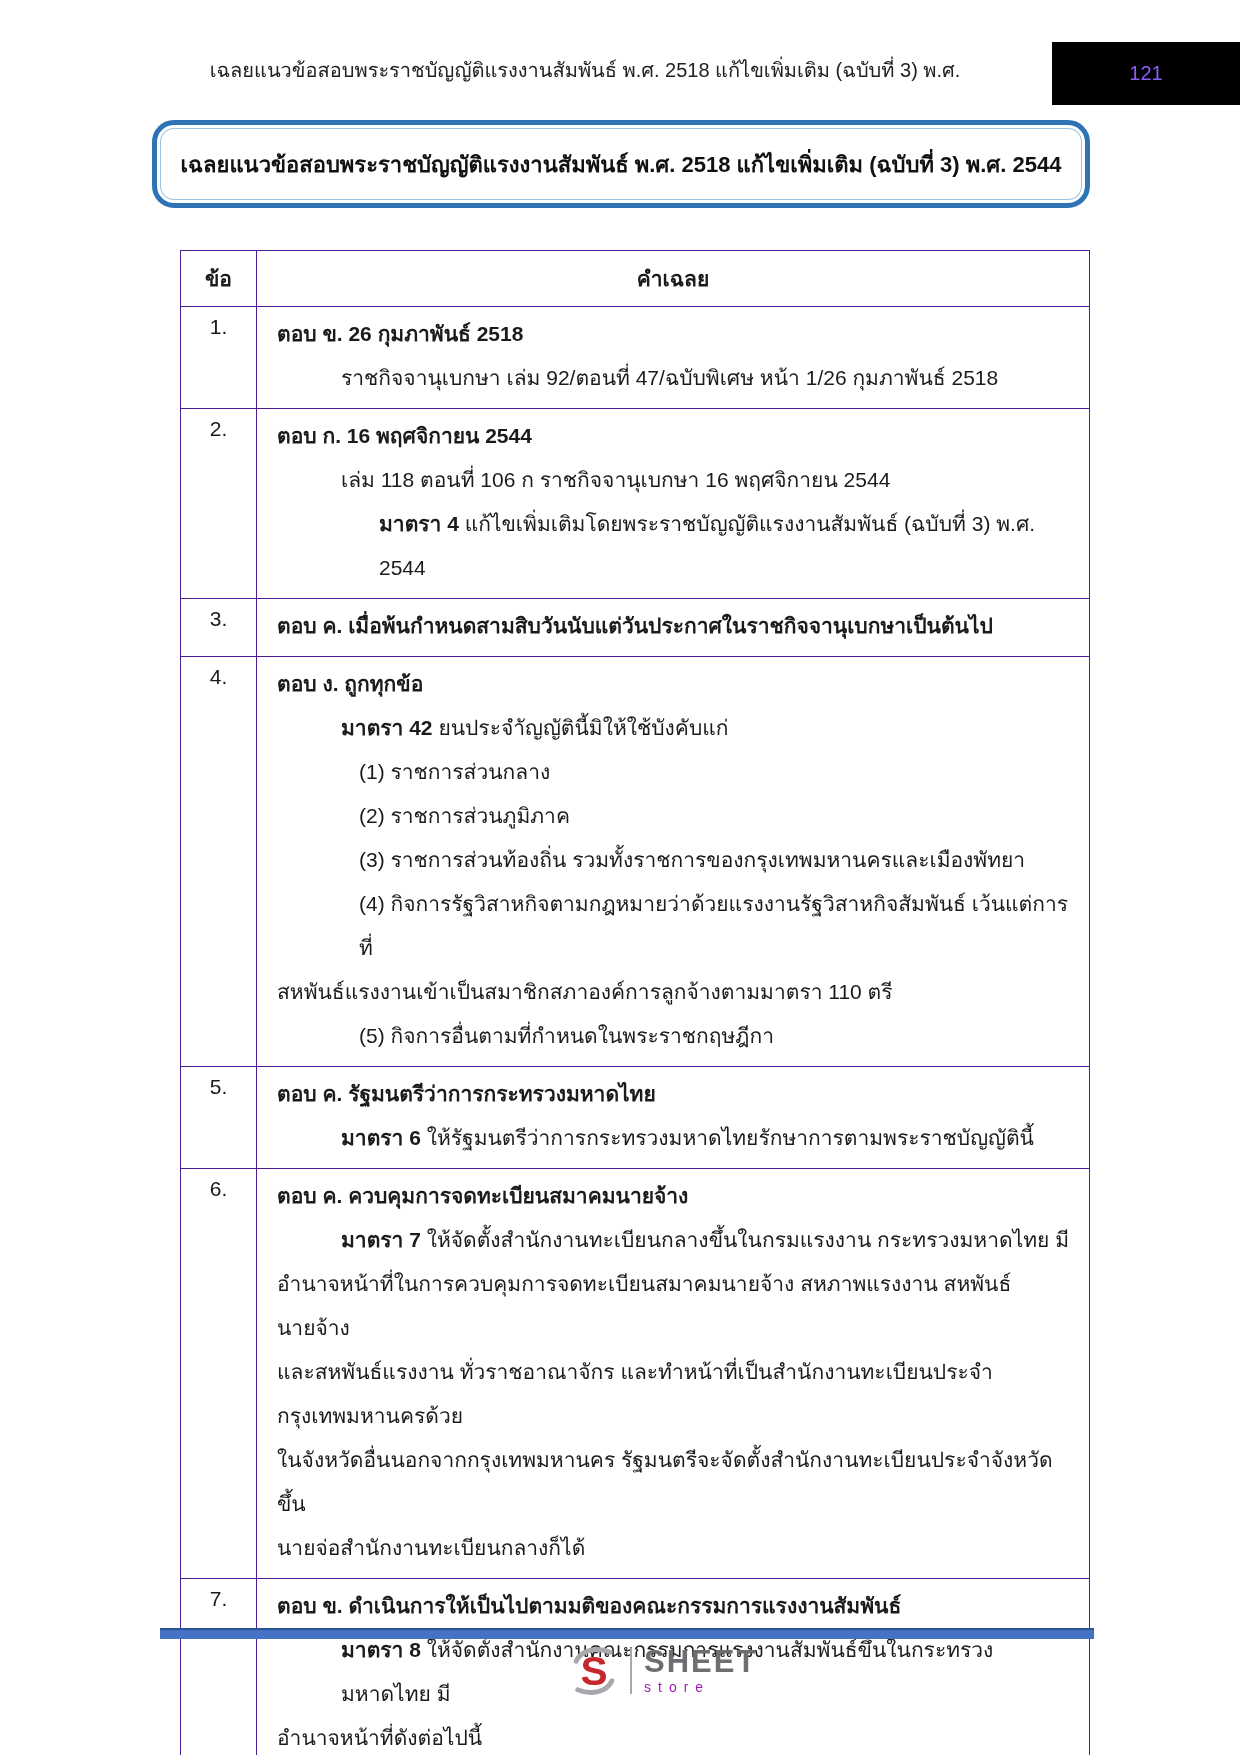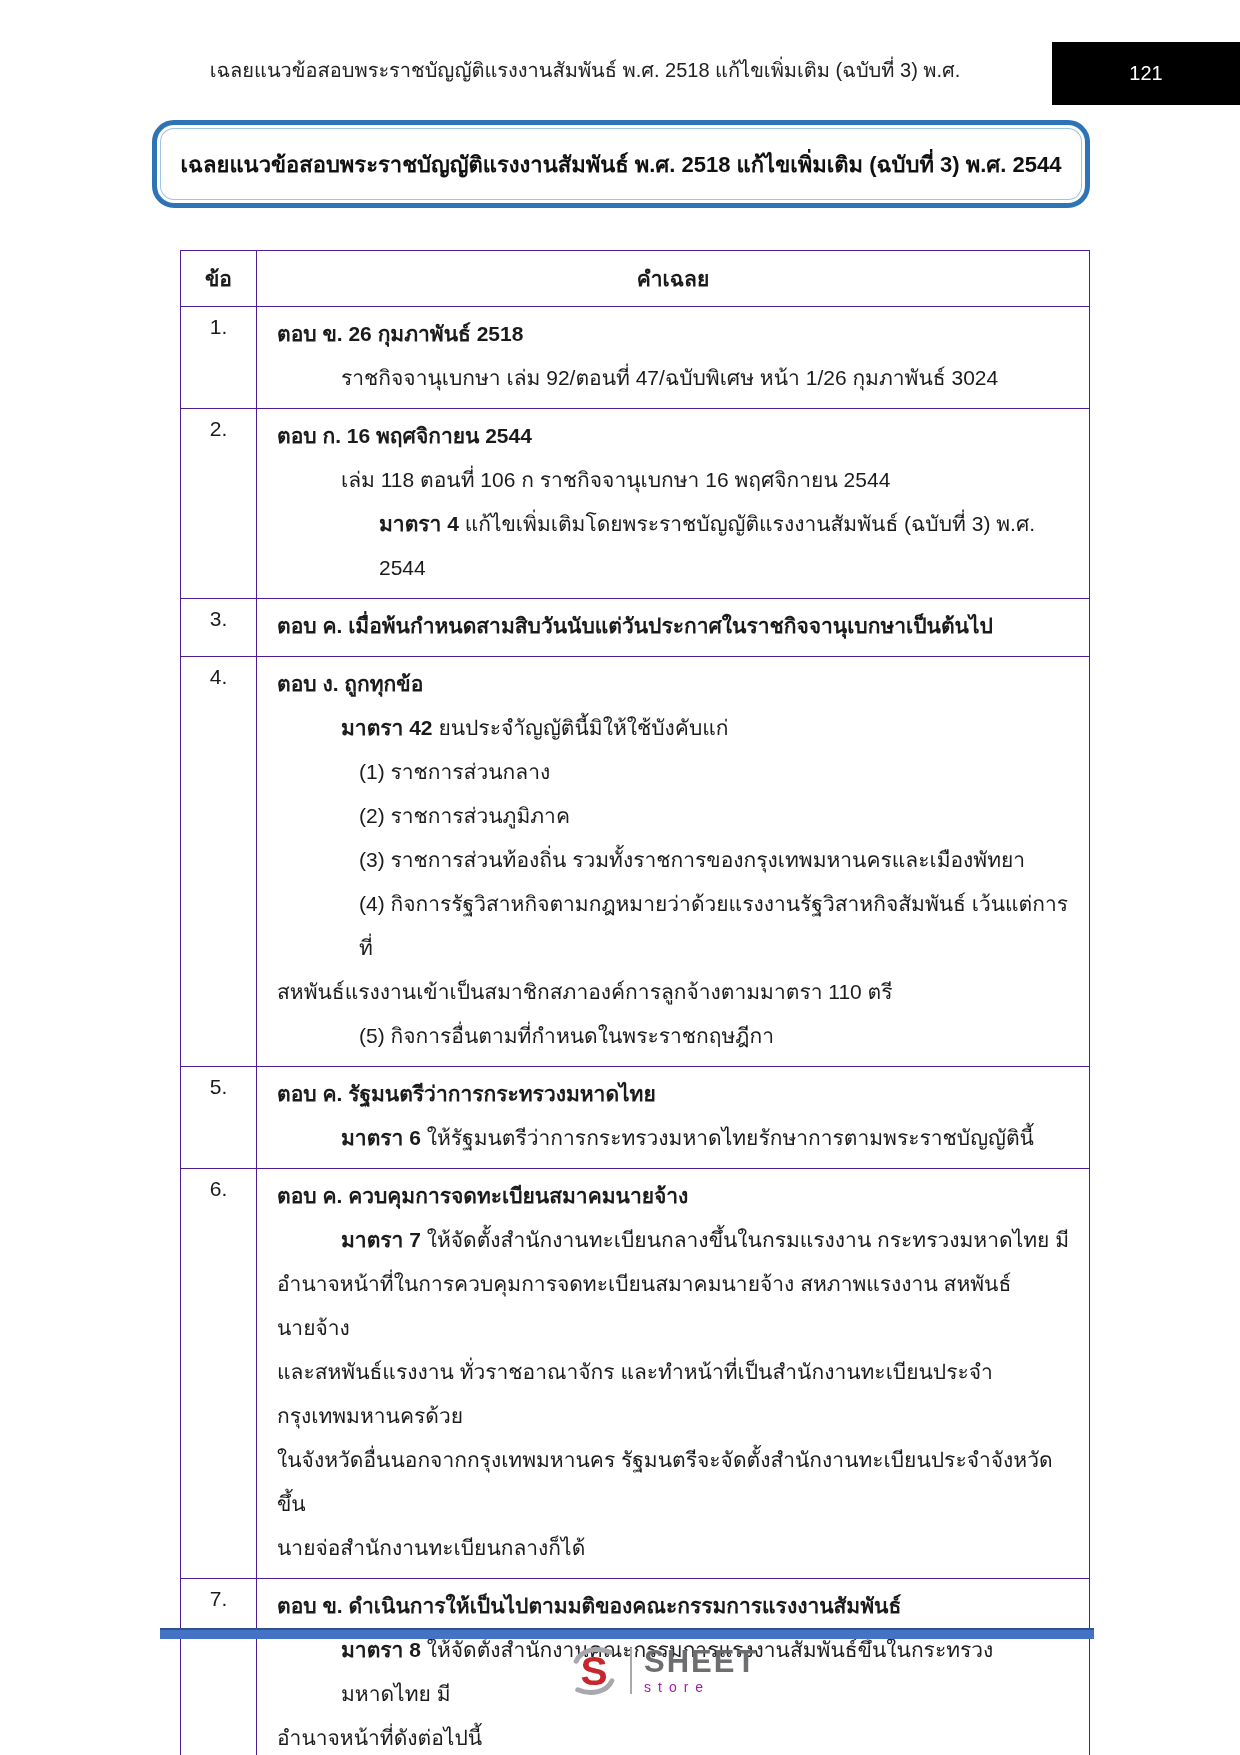--- a/index.html
+++ b/index.html
@@ -19,21 +19,21 @@
     top: 54px; left: 120px; width: 930px;
     text-align: center;
     font-size: 20px;
     color: #222;
     white-space: nowrap;
   }
   .page-num-box {
     position: absolute;
     top: 42px; left: 1052px; width: 188px; height: 63px;
     background: #000000;
-    color: #ffffff;
+    color: #8b5cf6;
     display: flex; align-items: center; justify-content: center;
     font-size: 20px;
   }
 
   
   .title-box {
     position: absolute;
     top: 120px; left: 152px; width: 938px; height: 88px;
     border: 5px solid #2e74b5;
     border-radius: 22px;
@@ -130,21 +130,21 @@
       <tr>
         <th class="col-no-head">ข้อ</th>
         <th>คำเฉลย</th>
       </tr>
     </thead>
     <tbody>
         <tr>
           <td class="col-no">1.</td>
           <td class="col-ans">
             <div class="line ind-0"><span class="b">ตอบ ข. 26 กุมภาพันธ์ 2518</span></div>
-            <div class="line ind-1"><span>ราชกิจจานุเบกษา เล่ม 92/ตอนที่ 47/ฉบับพิเศษ หน้า 1/26 กุมภาพันธ์ 3024</span></div>
+            <div class="line ind-1"><span>ราชกิจจานุเบกษา เล่ม 92/ตอนที่ 47/ฉบับพิเศษ หน้า 1/26 กุมภาพันธ์ 2518</span></div>
           </td>
         </tr>
         <tr>
           <td class="col-no">2.</td>
           <td class="col-ans">
             <div class="line ind-0"><span class="b">ตอบ ก. 16 พฤศจิกายน 2544</span></div>
             <div class="line ind-1"><span>เล่ม 118 ตอนที่ 106 ก  ราชกิจจานุเบกษา 16 พฤศจิกายน 2544</span></div>
             <div class="line ind-3"><span class="b">มาตรา 4</span><span> แก้ไขเพิ่มเติมโดยพระราชบัญญัติแรงงานสัมพันธ์ (ฉบับที่ 3) พ.ศ. 2544</span></div>
           </td>
         </tr>

